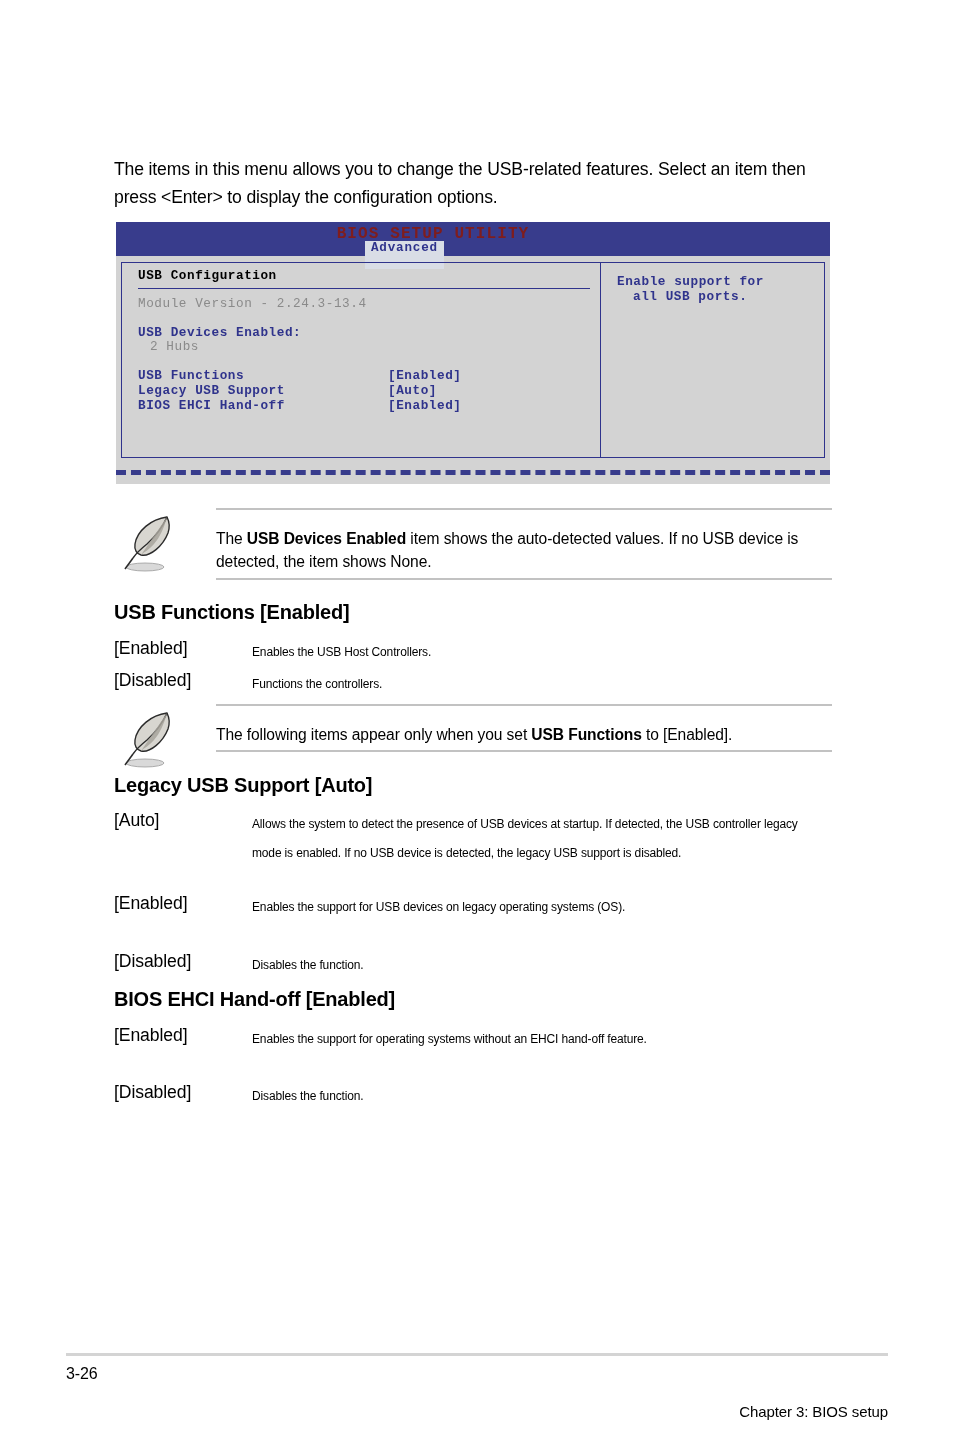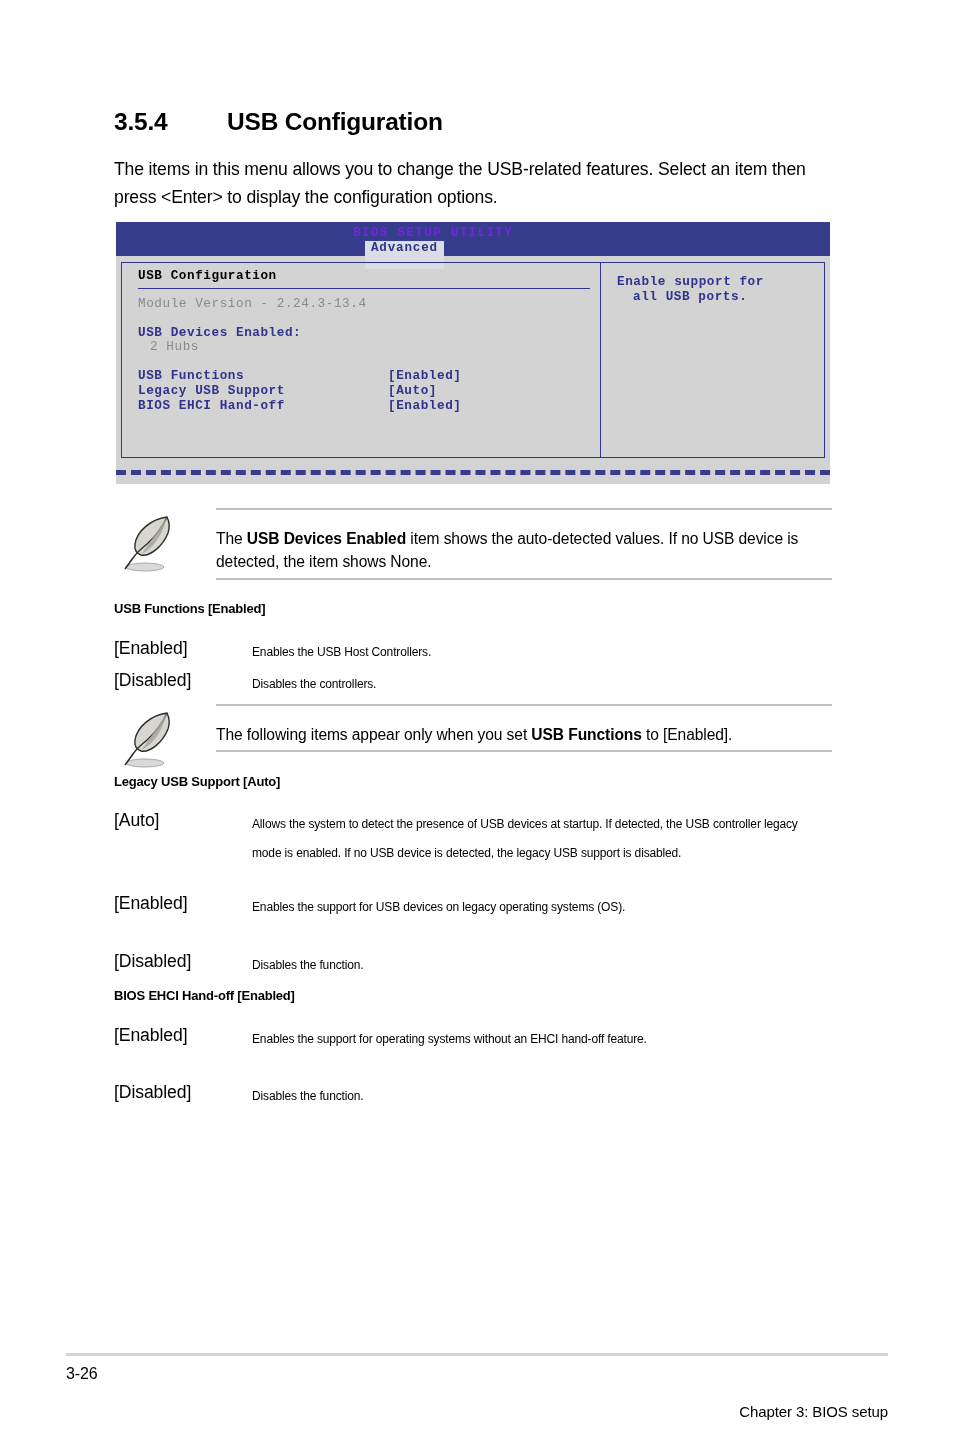--- a/index.html
+++ b/index.html
@@ -65,22 +65,22 @@
     width: 714px;
     height: 34px;
     background: #383c8c;
   }
   .bios-title {
     position: absolute;
     left: 0;
     top: 3px;
     width: 634px;
     text-align: center;
-    color: #6d28d9;
-    font-size: 13px;
+    color: #7f1d1d;
+    font-size: 16px;
     font-weight: bold;
     letter-spacing: 1.1px;
   }
   .bios-tab {
     position: absolute;
     left: 249px;
     top: 19px;
     padding: 0px 6px 14px 6px;
     background: #d9dde6;
     color: #2f338c;
@@ -174,21 +174,21 @@
   .quill {
     position: absolute;
     width: 66px;
     height: 66px;
   }
 
   
   .opt-heading {
     position: absolute;
     left: 114px;
-    font-size: 13px;
+    font-size: 20px;
     font-weight: bold;
     letter-spacing: -0.2px;
     white-space: nowrap;
   }
   .def-term {
     position: absolute;
     left: 114px;
     font-size: 17.6px;
     letter-spacing: -0.1px;
     white-space: nowrap;
@@ -225,23 +225,20 @@
     font-size: 15px;
     letter-spacing: -0.1px;
     margin-top: 38px;
   }
 </style>
 </head>
 <body>
 
 <div class="page">
 
-  <div class="section-heading">
-    <span class="num">3.5.4</span><span>USB Configuration</span>
-  </div>
 
   <div class="intro-par">The items in this menu allows you to change the USB-related features. Select an item then press &lt;Enter&gt; to display the configuration options.</div>
 
   <div class="bios">
 
     <div class="bios-header"></div>
     <div class="bios-title">BIOS SETUP UTILITY</div>
     <div class="bios-tab">Advanced</div>
 
     <div class="bios-body">
@@ -290,21 +287,21 @@
     </div>
     <div class="note-rule" style="top:70px;"></div>
   </div>
 
   <div class="opt-heading" style="top:601px;">USB Functions [Enabled]</div>
 
   <div class="def-term" style="top:638px;">[Enabled]</div>
   <div class="def-desc" style="top:638px;">Enables the USB Host Controllers.</div>
 
   <div class="def-term" style="top:670px;">[Disabled]</div>
-  <div class="def-desc" style="top:670px;">Disables the controllers.</div>
+  <div class="def-desc" style="top:670px;">Functions the controllers.</div>
 
   <div class="note" style="top:704px;">
     <svg class="quill" style="left:6px; top:4px;" viewBox="0 0 66 66">
       <ellipse cx="25" cy="55" rx="19" ry="4" fill="#d9d9d9" stroke="#9a9a9a" stroke-width="0.8"></ellipse>
       <path d="M47 5 C31 7 17 19 15 32 C14 38 17 42 21 43 C30 45 43 34 48 21 C50 15 49 9 47 5 Z" fill="#d8d6d0" stroke="#2b2b2b" stroke-width="1.4"></path>
       <path d="M47 5 C43 14 36 24 27 32 C22 36 17 40 13 46" fill="none" stroke="#2b2b2b" stroke-width="1.4"></path>
       <path d="M47 5 C44 16 40 25 34 32 C29 38 24 40 21 43" fill="#a8a49c" stroke="none" opacity="0.85"></path>
       <path d="M13 46 L5 57" fill="none" stroke="#2b2b2b" stroke-width="1.6"></path>
     </svg>
     <div class="note-rule" style="top:0px;"></div>

